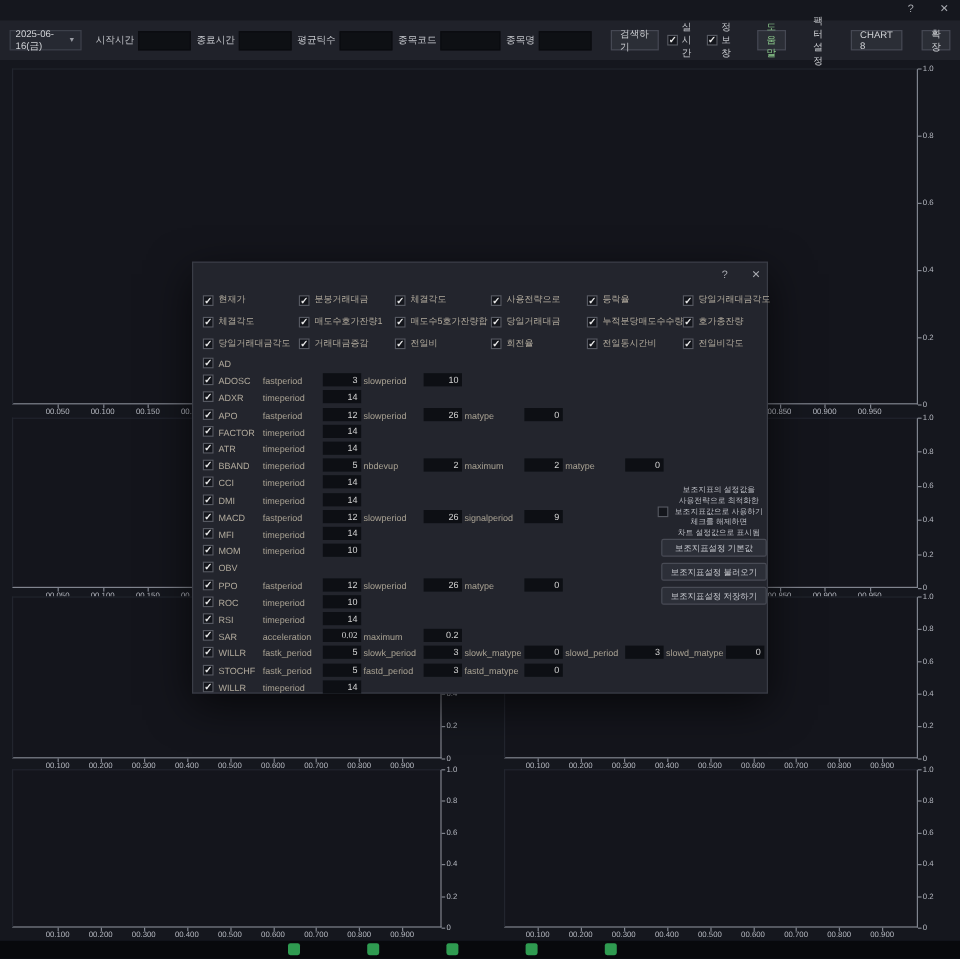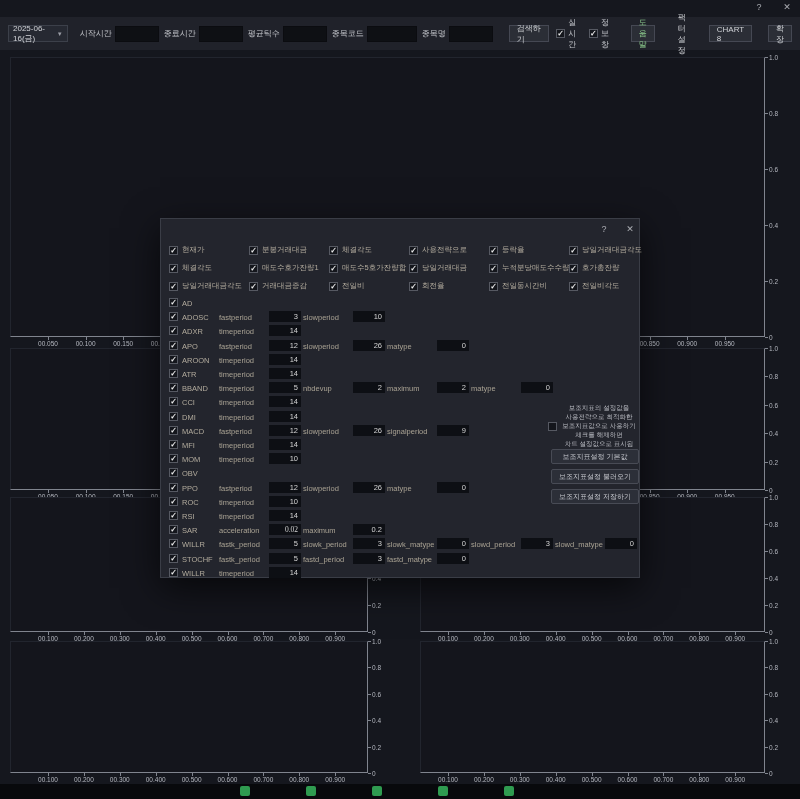--- a/index.html
+++ b/index.html
@@ -436,21 +436,21 @@
           <div class="iname">APO</div>
           <div class="plab" style="left: 58px;">fastperiod</div>
           <div class="pval" style="left: 108px;">12</div>
           <div class="plab" style="left: 142px;">slowperiod</div>
           <div class="pval" style="left: 192px;">26</div>
           <div class="plab" style="left: 226px;">matype</div>
           <div class="pval" style="left: 276px;">0</div>
         </div>
         <div class="irow" style="left: 0px; top: 134.8px; width: 480px;">
           <div class="cb">✓</div>
-          <div class="iname">AROON</div>
+          <div class="iname">FACTOR</div>
           <div class="plab" style="left: 58px;">timeperiod</div>
           <div class="pval" style="left: 108px;">14</div>
         </div>
         <div class="irow" style="left: 0px; top: 149px; width: 480px;">
           <div class="cb">✓</div>
           <div class="iname">ATR</div>
           <div class="plab" style="left: 58px;">timeperiod</div>
           <div class="pval" style="left: 108px;">14</div>
         </div>
         <div class="irow" style="left: 0px; top: 163.2px; width: 480px;">

